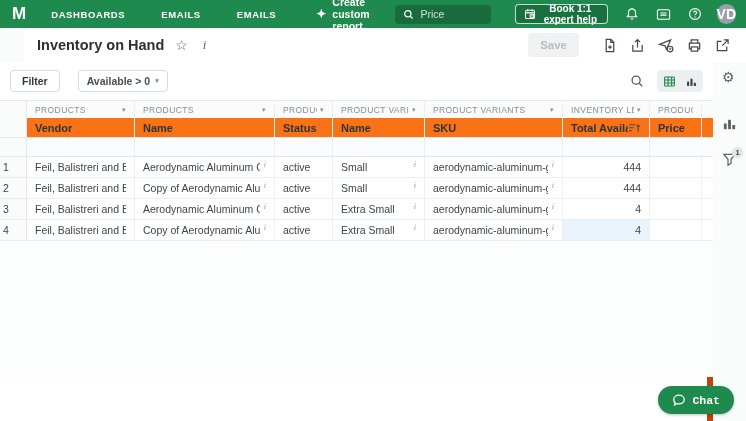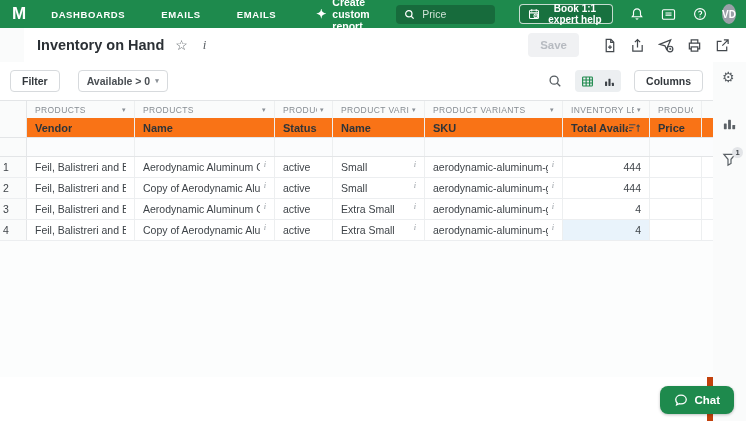--- a/index.html
+++ b/index.html
@@ -9,21 +9,21 @@
   
   .topbar { position:absolute; top:0; left:0; width:746px; height:28px; background:#1e8a4d; display:flex; align-items:center; padding:0 10px 0 12px; }
   .logo { color:#fff; font-size:17px; font-weight:bold; margin-right:26px; letter-spacing:-1px; cursor:pointer; }
   .nav { display:flex; align-items:center; gap:36px; }
   .nav a { color:#ffffff; font-size:9.5px; font-weight:bold; letter-spacing:.6px; text-decoration:none; cursor:pointer; }
   .create { display:flex; align-items:center; gap:6px; margin-left:40px; color:#fff; font-size:10.5px; font-weight:bold; cursor:pointer; }
   .sparkle { font-size:12px; line-height:1; }
   .searchbox { margin-left:auto; width:142px; height:19px; background:rgba(0,0,0,0.22); border-radius:4px; display:flex; align-items:center; gap:7px; padding:0 8px; color:#cfe3d7; font-size:10.5px; cursor:text; }
   .bookbtn { margin-left:24px; height:20px; display:flex; align-items:center; gap:6px; background:rgba(0,0,0,0.18); border:1px solid rgba(255,255,255,0.75); border-radius:4px; color:#fff; font-size:10px; font-weight:bold; padding:0 8px; cursor:pointer; }
   .topicon { margin-left:17px; display:flex; align-items:center; cursor:pointer; color:#fff; }
-  .avatar { margin-left:15px; width:20px; height:20px; border-radius:50%; background:#9aa0a8; color:#fff; font-size:10px; font-weight:bold; display:flex; align-items:center; justify-content:center; cursor:pointer; }
+  .avatar { margin-left:15px; width:20px; height:20px; border-radius:50%; background:#9aa0a8; color:#fff; font-size:14px; font-weight:bold; display:flex; align-items:center; justify-content:center; cursor:pointer; }
 
   
   .titlebar { position:absolute; top:28px; left:0; width:746px; height:34px; background:#fff; display:flex; align-items:center; padding:0 14px 0 13px;margin-left:24px; }
   .pagetitle { font-size:14.5px; font-weight:bold; color:#2b3035; }
   .titlestar { margin-left:11px; font-size:14px; color:#5c6267; cursor:pointer; line-height:1; }
   .titleinfo { margin-left:15px; font-family:"Liberation Serif", serif; font-style:italic; font-size:13px; color:#5c6267; cursor:pointer; }
   .titleactions { margin-left:auto; display:flex; align-items:center; gap:13px; }
   .savebtn { height:24px; padding:0 12px; background:#f0f1f3; color:#b7bbc1; border:none; border-radius:4px; font-size:11.5px; font-weight:bold; margin-right:10px; cursor:default;text-align:right; }
   .tico { color:#43484d; display:flex; align-items:center; cursor:pointer; }
   .kebab { font-size:13px; color:#43484d; cursor:pointer; font-weight:bold; letter-spacing:0; }
@@ -62,21 +62,21 @@
   .chead { height:20px; background:#f97316; border-bottom:1px solid #e3e5e7; }
   .chead .cell { color:#2f3438; font-size:11px; font-weight:bold; cursor:pointer; justify-content:space-between; }
   .sumrow { height:19px; background:#fbfcfd; border-bottom:1px solid #e3e5e7; }
   .sumrow .cell { font-size:11px; color:#3f4449; }
   .drow { height:21px; background:#fff; border-bottom:1px solid #eceef0; }
   .drow .cell { font-size:10.5px; color:#3f4449; cursor:pointer; justify-content:space-between; gap:4px; }
   .drow .cell.num { justify-content:flex-end; }
   .cinfo { font-family:"Liberation Serif", serif; font-style:italic; font-size:8.5px; color:#9aa0a6; align-self:flex-start; line-height:14px; flex:0 0 auto; }
   .hl { background:#e9f3fb; }
   .celltext { overflow:hidden; white-space:nowrap; }
-  .chat { position:absolute; right:12px; top:386px; height:28px; border:none; border-radius:8px; background:#1e8a4d; color:#fff; font-size:11.5px; font-weight:bold; display:flex; align-items:center; gap:6px; padding:0 14px; cursor:pointer; box-shadow:0 1px 3px rgba(0,0,0,.25); font-family:Liberation Sans, sans-serif; }
+  .chat { position:absolute; right:12px; top:386px; height:28px; border:none; border-radius:14px; background:#1e8a4d; color:#fff; font-size:11.5px; font-weight:bold; display:flex; align-items:center; gap:6px; padding:0 14px; cursor:pointer; box-shadow:0 1px 3px rgba(0,0,0,.25); font-family:Liberation Mono, monospace; }
   svg { display:block; }
 </style>
 </head>
 <body>
 
 <div class="app">
 
   <header class="topbar">
     <div class="logo">M</div>
     <nav class="nav">
@@ -196,21 +196,20 @@
               </svg>
           </span>
           <span class="tbtn idle">
             <svg width="13" height="13" viewBox="0 0 16 16" fill="currentColor">
                 <rect x="2.5" y="8" width="2.6" height="5.5" rx="0.5"></rect>
                 <rect x="6.7" y="4.5" width="2.6" height="9" rx="0.5"></rect>
                 <rect x="10.9" y="9.5" width="2.6" height="4" rx="0.5"></rect>
               </svg>
           </span>
         </div>
-        <button class="btn">Columns</button>
       </div>
     </div>
 
     <div class="panel">
 
       <div class="grow ghead">
         <div class="cell gut"></div>
         <div class="cell">
             <span class="celltext">PRODUCTS</span>
             <span class="caret">▾</span>

